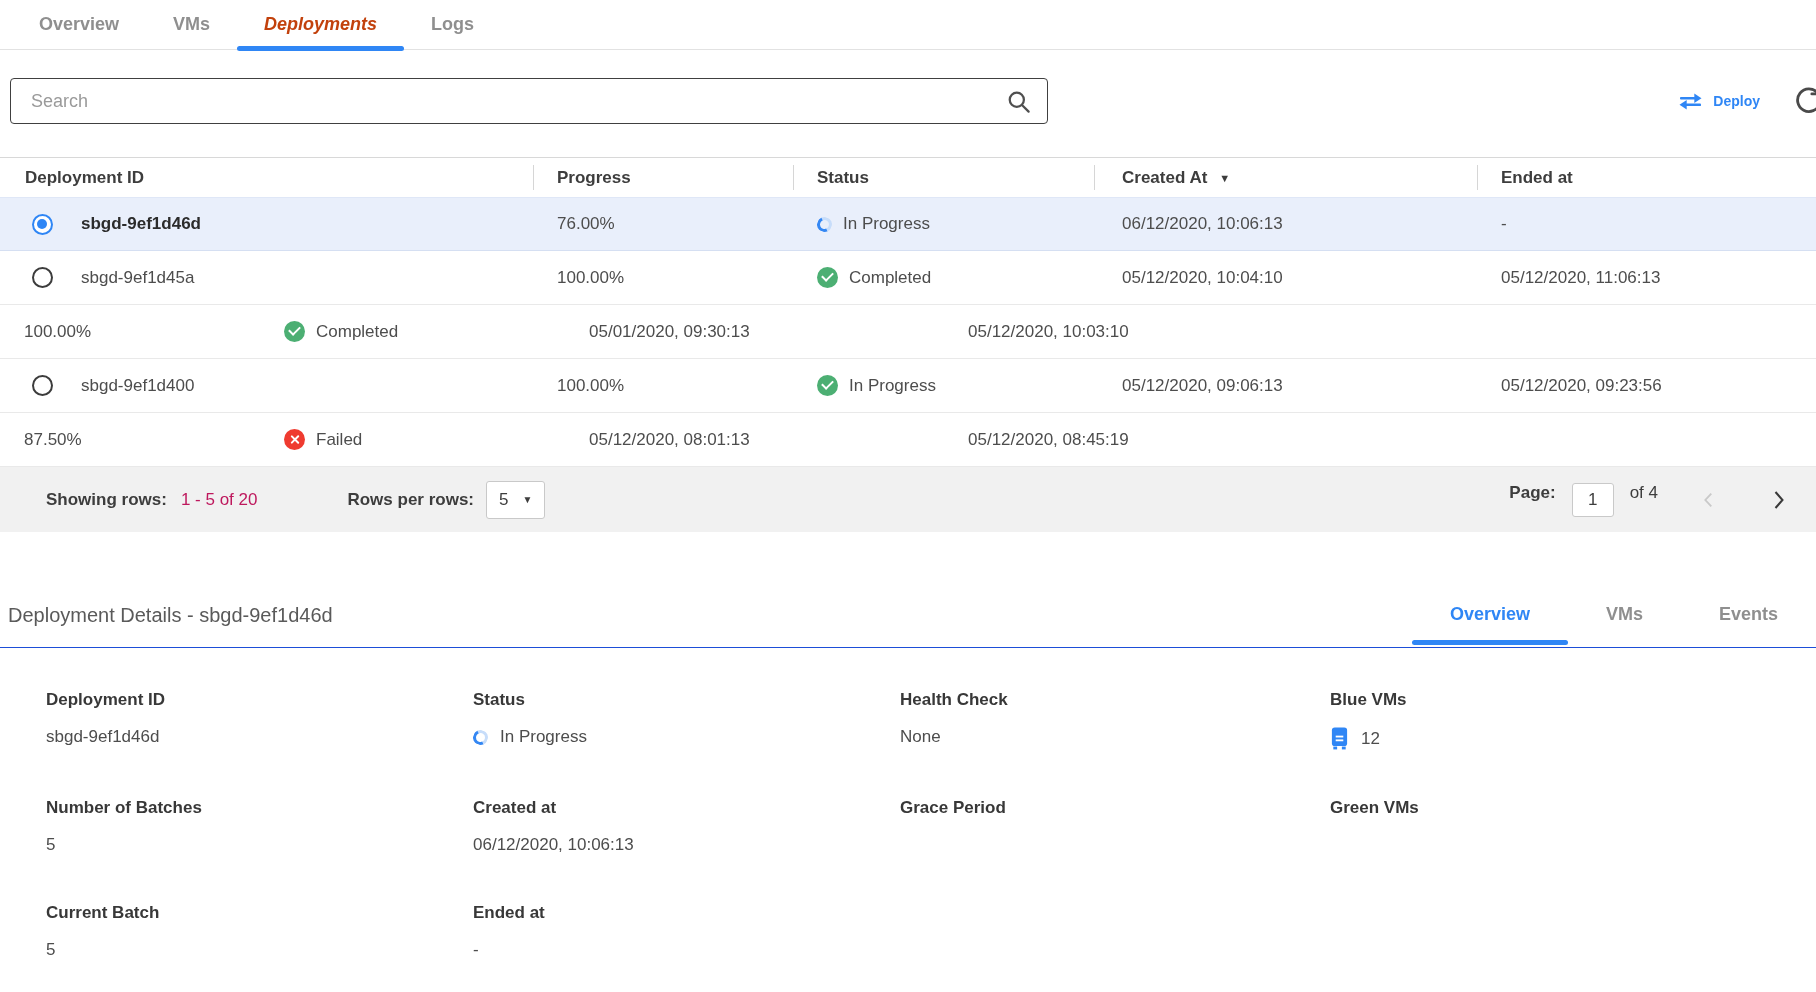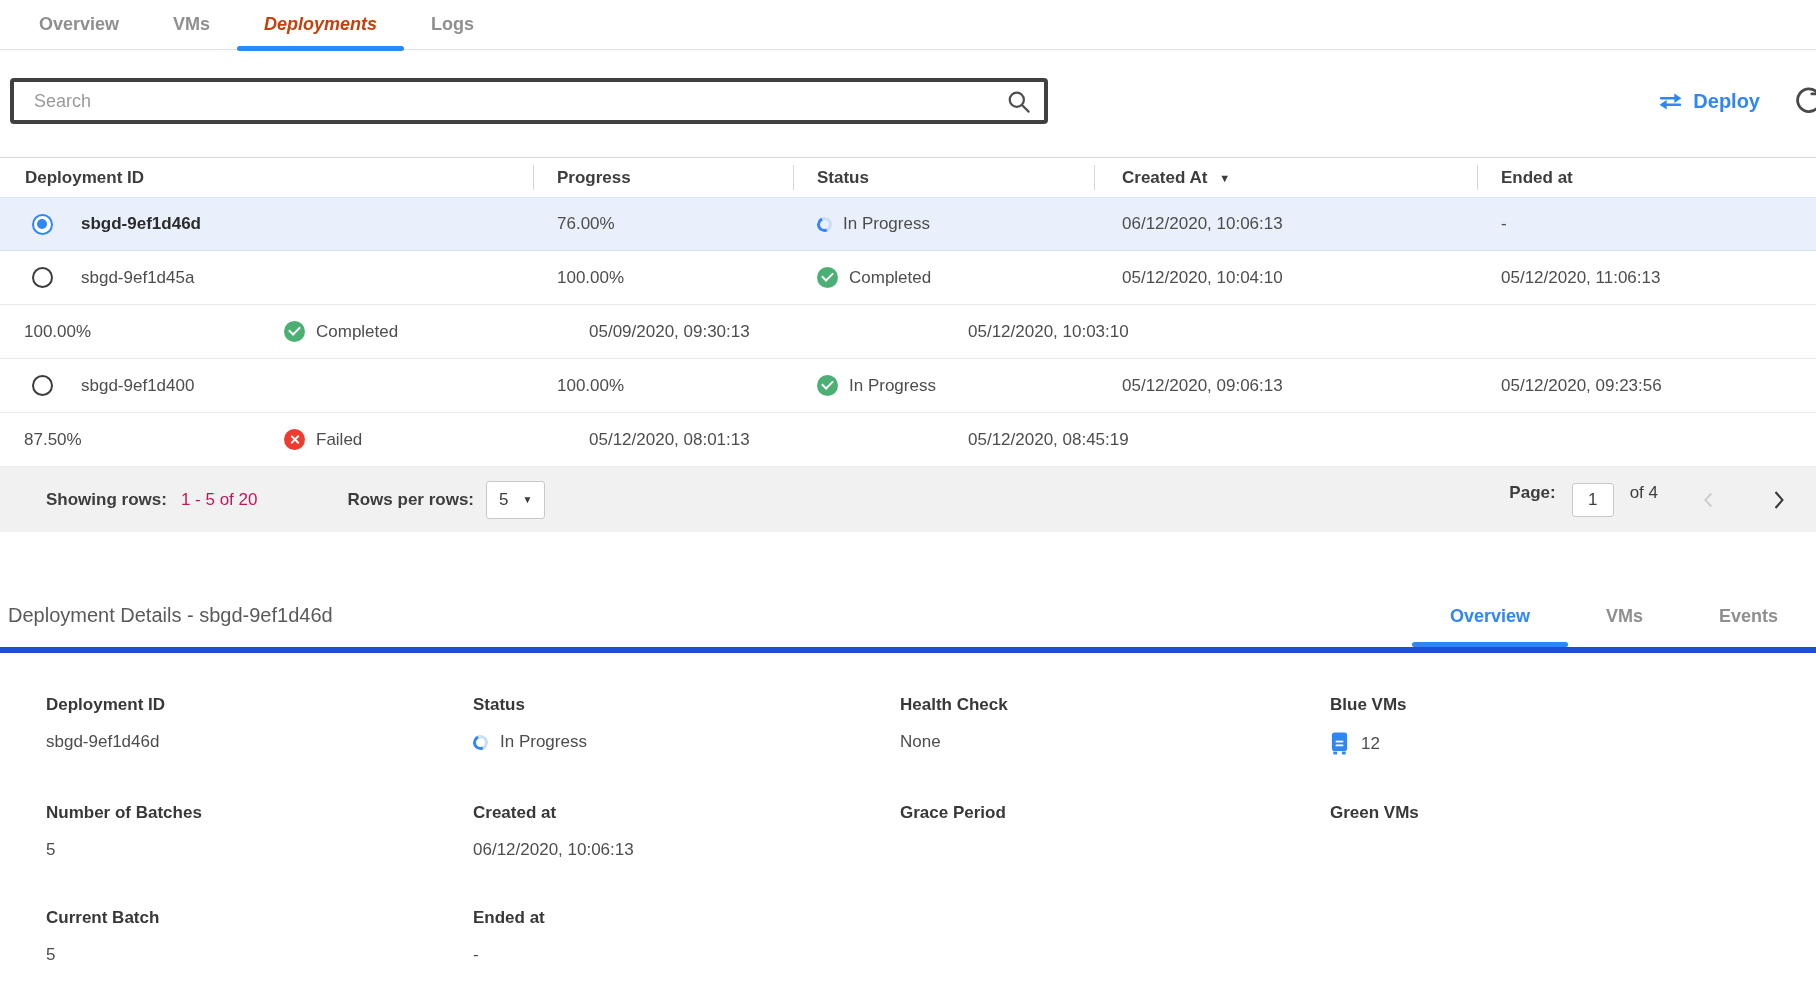--- a/index.html
+++ b/index.html
@@ -11,26 +11,26 @@
             border-bottom:1px solid #e2e2e2; }
   .tab { position:relative; display:flex; align-items:center; padding:0 27px;
          font-size:18px; font-weight:bold; color:#8f8f8f; cursor:pointer; }
   .tab.active { color:#c2410c;font-style:italic; }
   .tab.active::after { content:""; position:absolute; left:0; right:0; bottom:-2px;
          height:5px; border-radius:3px; background:#2f86f5; }
 
   
   .toolbar { position:relative; display:flex; align-items:center; margin:28px 0 0 10px; height:46px; }
   .search-wrap { position:relative; width:1038px; height:46px; }
-  .search-wrap input { width:100%; height:100%; border:4px solid #404040; border-radius:4px;
+  .search-wrap input { width:100%; height:100%; border:1px solid #404040; border-radius:4px;
          padding:0 56px 0 20px; font-size:18px; font-family:inherit; color:#444; outline:none; }
   .search-wrap input::placeholder { color:#9a9a9a; }
   .search-icon { position:absolute; right:16px; top:10px; }
   .deploy-btn { display:flex; align-items:center; gap:10px; margin-left:auto; margin-right:56px;
-         color:#2f86f5; font-size:20px; font-weight:bold; cursor:pointer; background:none; border:none;
+         color:#2f86f5; font-size:14px; font-weight:bold; cursor:pointer; background:none; border:none;
          font-family:inherit; }
   .refresh-wrap { position:absolute; left:1782px; top:4px; width:34px; height:38px; overflow:hidden; }
 
   
   .table { margin-top:33px; }
   .thead { display:flex; align-items:center; height:40px; border-top:1px solid #d8d8d8;
            font-size:17px; font-weight:bold; color:#3d3d3d; }
   .col-id { width:533px; flex:none; }
   .col-progress { width:260px; flex:none; padding-left:24px; }
   .col-status { width:301px; flex:none; padding-left:24px; }
@@ -79,22 +79,22 @@
            border-radius:3px; height:38px; padding:0 12px; margin-left:12px; cursor:pointer; color:#3d3d3d; }
   .select-caret { font-size:10px; color:#3d3d3d; }
   .pager { display:flex; margin-left:auto; gap:16px; }
   .page-input { width:42px; height:34px; background:#fff; border:1px solid #c9c9c9; border-radius:3px;
            text-align:center; font-size:17px; color:#3d3d3d; font-family:inherit; }
   .chev { background:none; border:none; cursor:pointer; padding:0; display:flex; align-items:center; }
   .chev.prev { margin-left:24px; color:#c9c9c9; }
   .chev.next { margin-left:30px; color:#3a3a3a; }
 
   
-  .details-header { display:flex; align-items:center; margin-top:72px;
-           border-bottom:6px solid #1d4ed8; padding-left:8px; }
+  .details-header { display:flex; align-items:flex-start; margin-top:72px;
+           border-bottom:1px solid #1d4ed8; padding-left:8px; }
   .details-title { font-size:20px; color:#5a5a5a; padding-bottom:20px; }
   .details-tabs { display:flex; margin-left:auto; }
   .dtab { position:relative; padding:0 38px 18px 38px; font-size:18px; font-weight:bold;
           color:#8f8f8f; cursor:pointer; }
   .dtab.active { color:#2f86f5; }
   .dtab.active::after { content:""; position:absolute; left:0; right:0; bottom:-2px; height:5px;
           border-radius:3px; background:#2f86f5; }
 
   .dgrid { display:grid; grid-template-columns:427px 427px 430px 1fr; padding-left:46px; margin-top:42px; }
   .dcell { margin-bottom:48px; }
@@ -198,21 +198,21 @@
     <div class="col-created">05/12/2020, 10:04:10</div>
     <div class="col-ended">05/12/2020, 11:06:13</div>
   </div>
 
   <div class="row">
     <div class="col-progress">100.00%</div>
     <div class="col-status status-cell">
       <span class="status-icon" data-status="completed"></span>
       <span>Completed</span>
     </div>
-    <div class="col-created">05/09/2020, 09:30:13</div>
+    <div class="col-created">05/01/2020, 09:30:13</div>
     <div class="col-ended">05/12/2020, 10:03:10</div>
   </div>
 
   <div class="row">
     <div class="col-id">
       <span class="radio"></span>
       <span class="id-text">sbgd-9ef1d400</span>
     </div>
     <div class="col-progress">100.00%</div>
     <div class="col-status status-cell">

